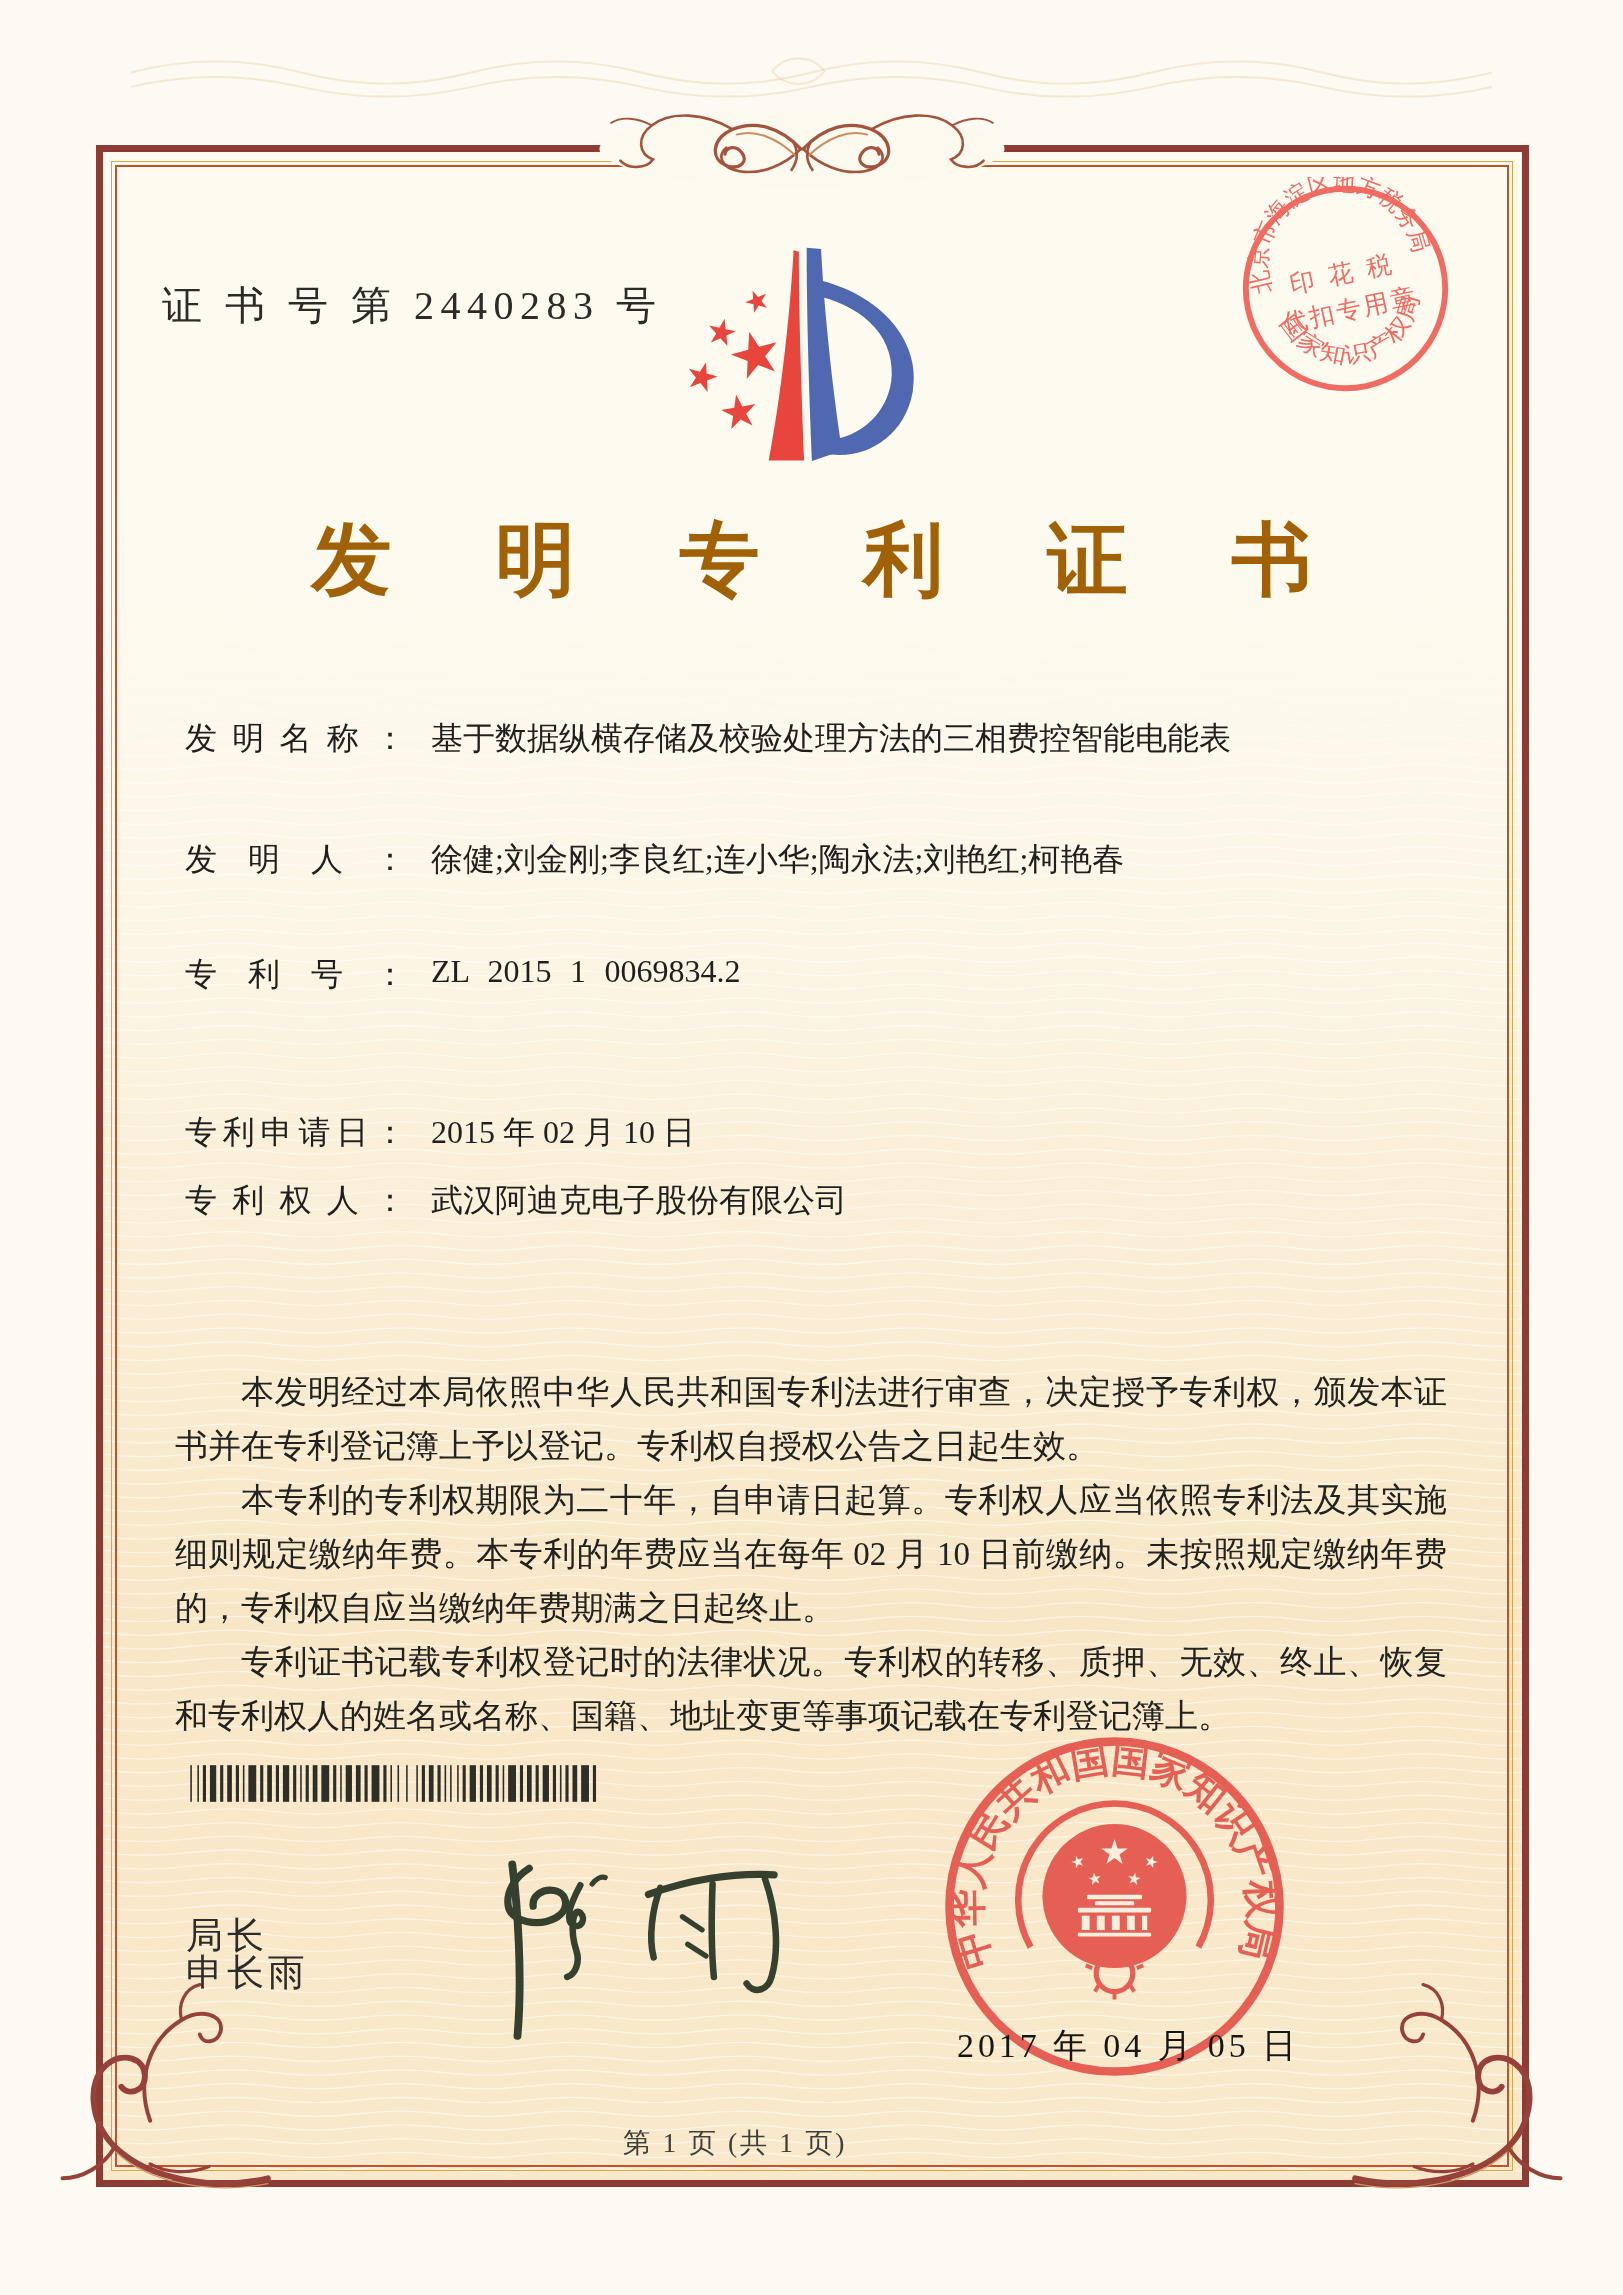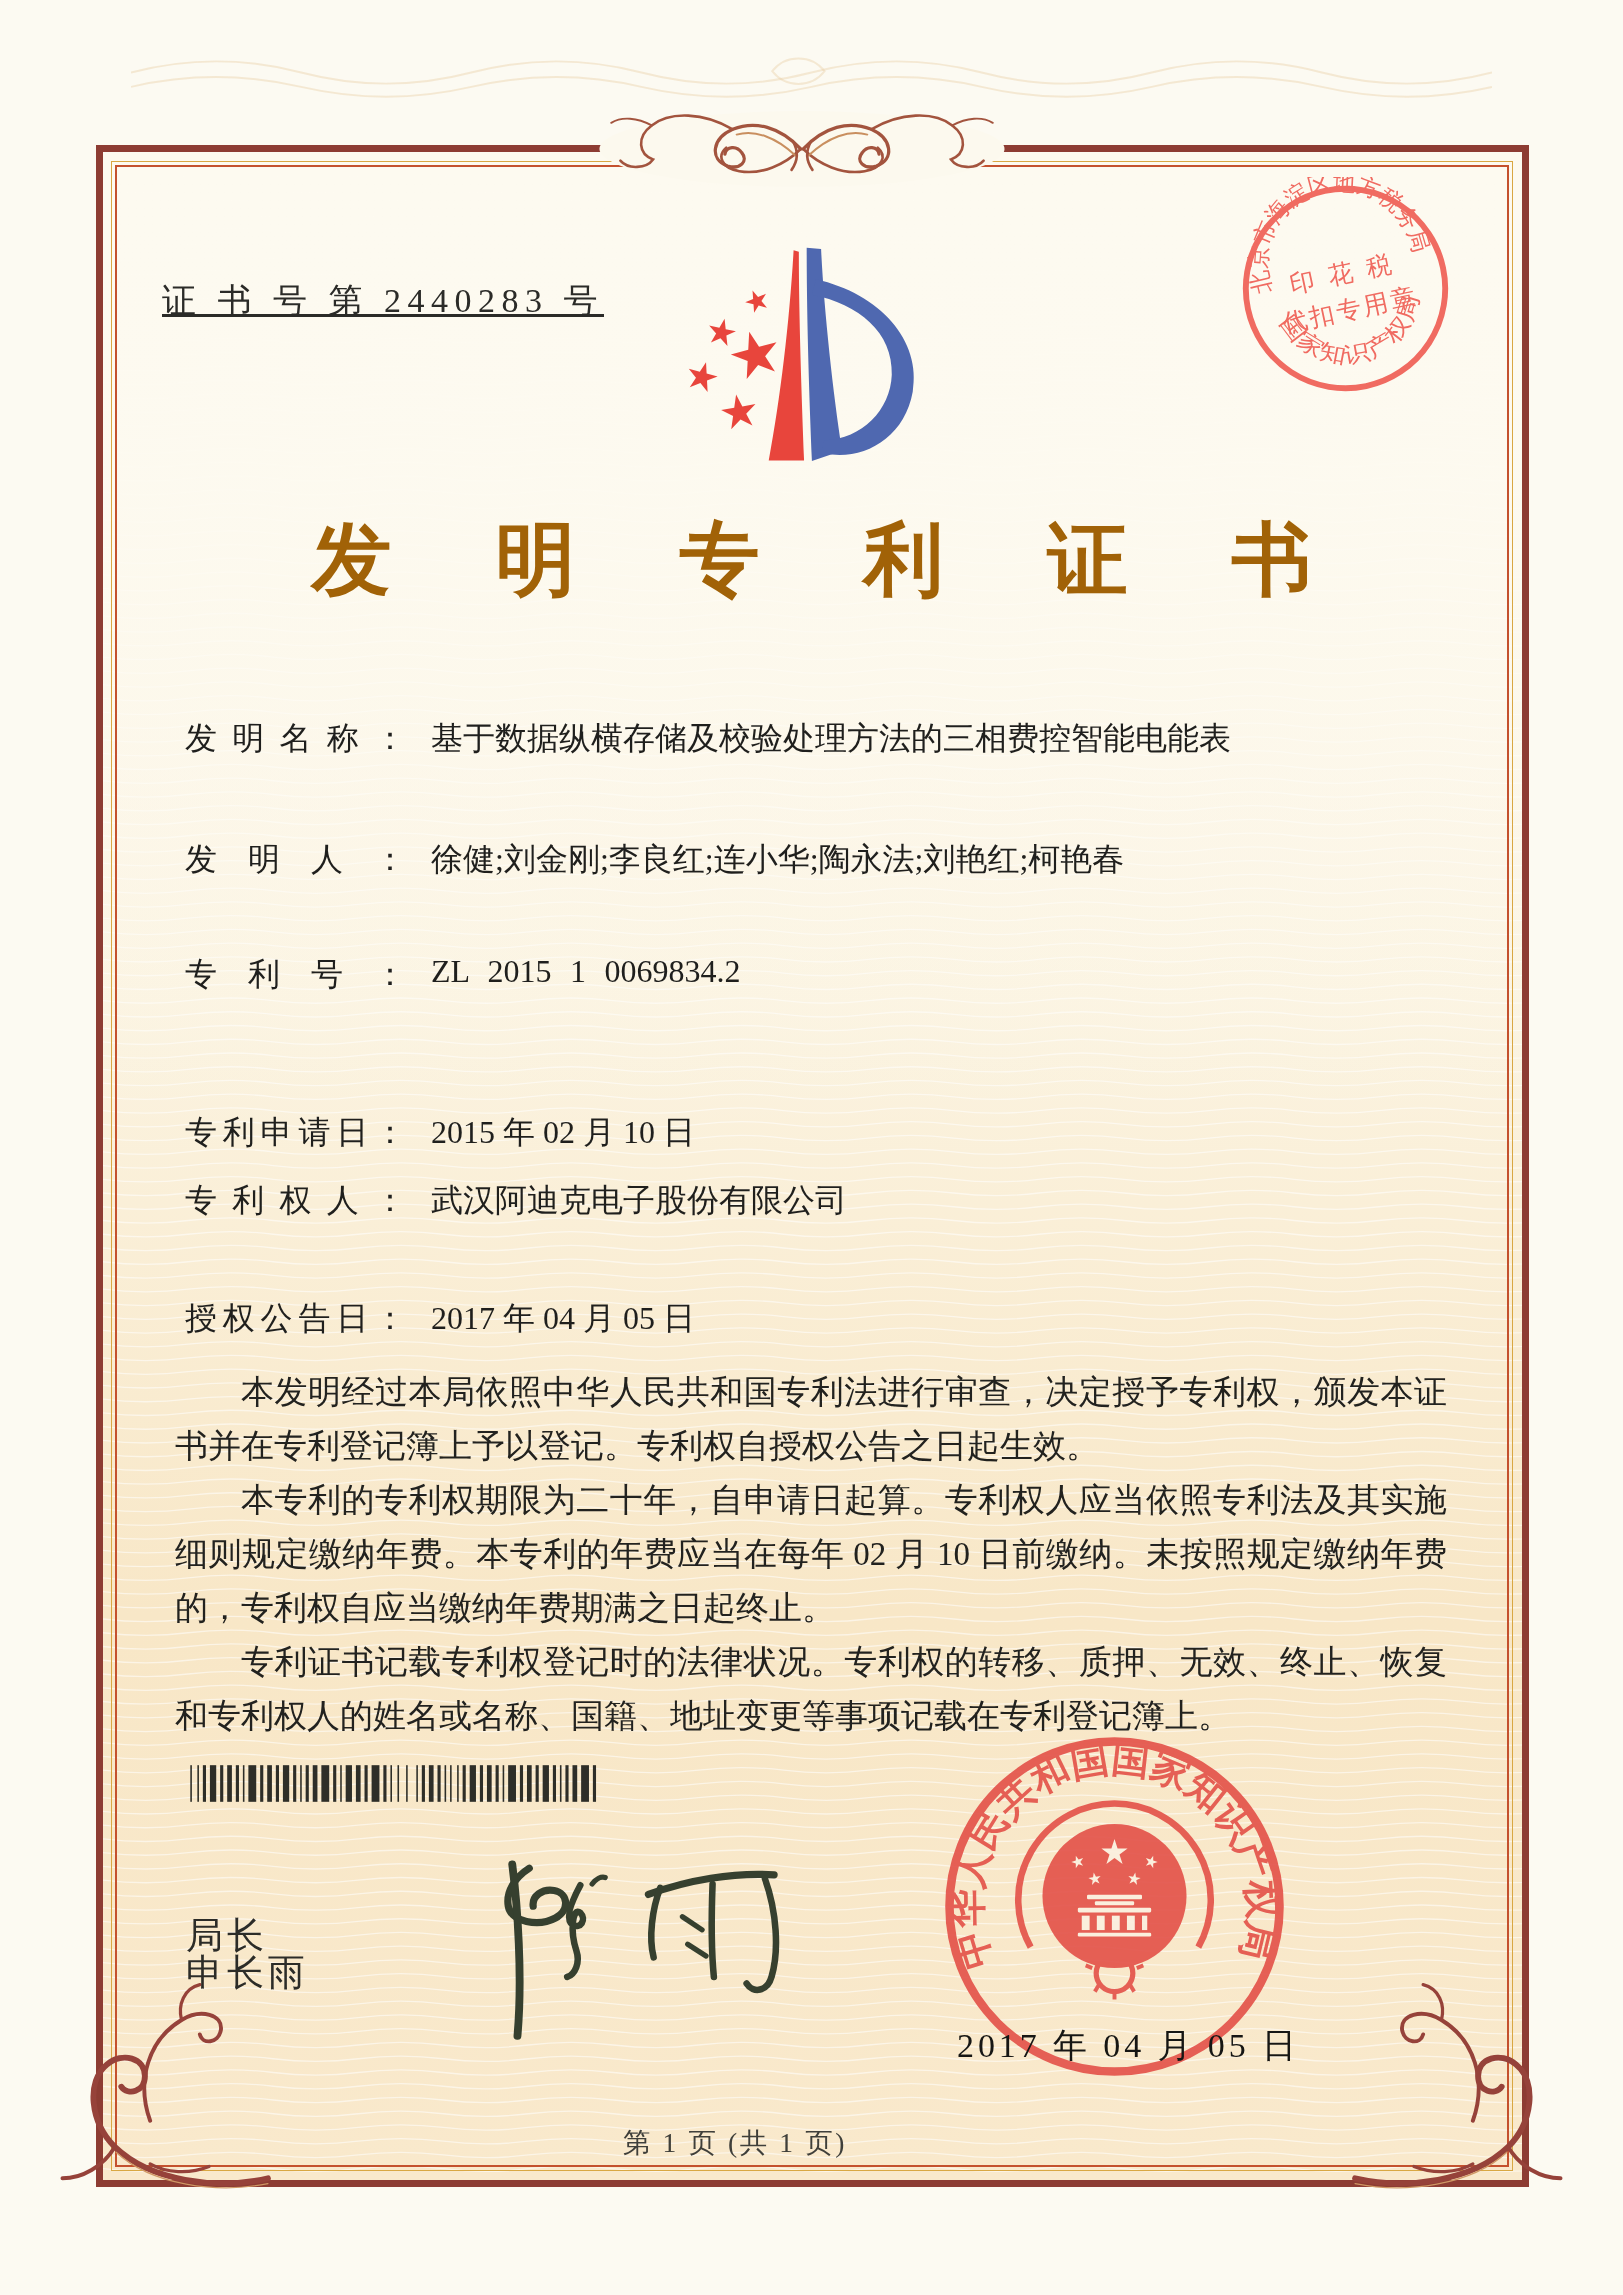--- a/index.html
+++ b/index.html
@@ -12,21 +12,21 @@
   .frame-gold {left:111px;top:161px;right:110px;bottom:124px;border:1.3px solid #d9a742;}
   .frame-red  {left:115px;top:165px;right:114px;bottom:128px;border:2.6px solid #c4512e;}
   
   .inner-bg{left:103px;top:153px;width:1420px;height:2029px;
     background:linear-gradient(180deg,#fdfaf0 0%,#fbf3e0 42%,#f8e7c7 72%,#f9e9cc 100%);}
   .waves-svg{left:103px;top:153px;}
   .wave-fade{left:103px;top:153px;width:1420px;height:2029px;
     background:linear-gradient(180deg,rgba(253,250,240,1) 0%,rgba(253,250,240,.9) 16%,
                rgba(253,250,240,.5) 30%,rgba(253,250,240,0) 48%);}
   
-  .cert-no{left:162px;top:278px;font-size:34px;letter-spacing:6.5px;color:#2b2b28;text-decoration:underline;}
+  .cert-no{left:162px;top:278px;font-size:40px;letter-spacing:6.5px;color:#2b2b28;}
   .title{left:0;top:507px;width:1623px;text-align:center;font-size:80px;font-weight:700;
          letter-spacing:42px;text-indent:42px;color:#a16207;}
   .row{left:185px;height:46px;font-size:32px;white-space:nowrap;}
   .lbl{display:inline-block;width:221px;text-align:justify;text-align-last:justify;
        vertical-align:top;}
   .lval{margin-left:17px;}
   .val-num{word-spacing:10.5px;}
   .paras{left:175px;top:1365px;width:1272px;font-size:33px;line-height:54px;
          text-align:justify;color:#22221f;}
   .paras p{margin:0;text-indent:2em;}
@@ -283,24 +283,20 @@
     <span class="lval val-num">ZL 2015 1 0069834.2</span>
   </div>
   <div class="abs row" style="top:1111px">
     <span class="lbl">专利申请日：</span>
     <span class="lval">2015 年 02 月 10 日</span>
   </div>
   <div class="abs row" style="top:1179px">
     <span class="lbl">专利权人：</span>
     <span class="lval">武汉阿迪克电子股份有限公司</span>
   </div>
-  <div class="abs row" style="top:1297px">
-    <span class="lbl">授权公告日：</span>
-    <span class="lval">2017 年 04 月 05 日</span>
-  </div>
 
   <div class="abs paras">
     <p>本发明经过本局依照中华人民共和国专利法进行审查，决定授予专利权，颁发本证书并在专利登记簿上予以登记。专利权自授权公告之日起生效。</p>
     <p>本专利的专利权期限为二十年，自申请日起算。专利权人应当依照专利法及其实施细则规定缴纳年费。本专利的年费应当在每年 02 月 10 日前缴纳。未按照规定缴纳年费的，专利权自应当缴纳年费期满之日起终止。</p>
     <p>专利证书记载专利权登记时的法律状况。专利权的转移、质押、无效、终止、恢复和专利权人的姓名或名称、国籍、地址变更等事项记载在专利登记簿上。</p>
   </div>
 
   <svg id="barcode" class="abs noevt" style="left:189px;top:1765px" width="412" height="37" viewBox="0 0 630 56" fill="#2e2e28">
       <rect x="2.0" y="0" width="2.4" height="56"></rect>
       <rect x="12.8" y="0" width="2.4" height="56"></rect>

